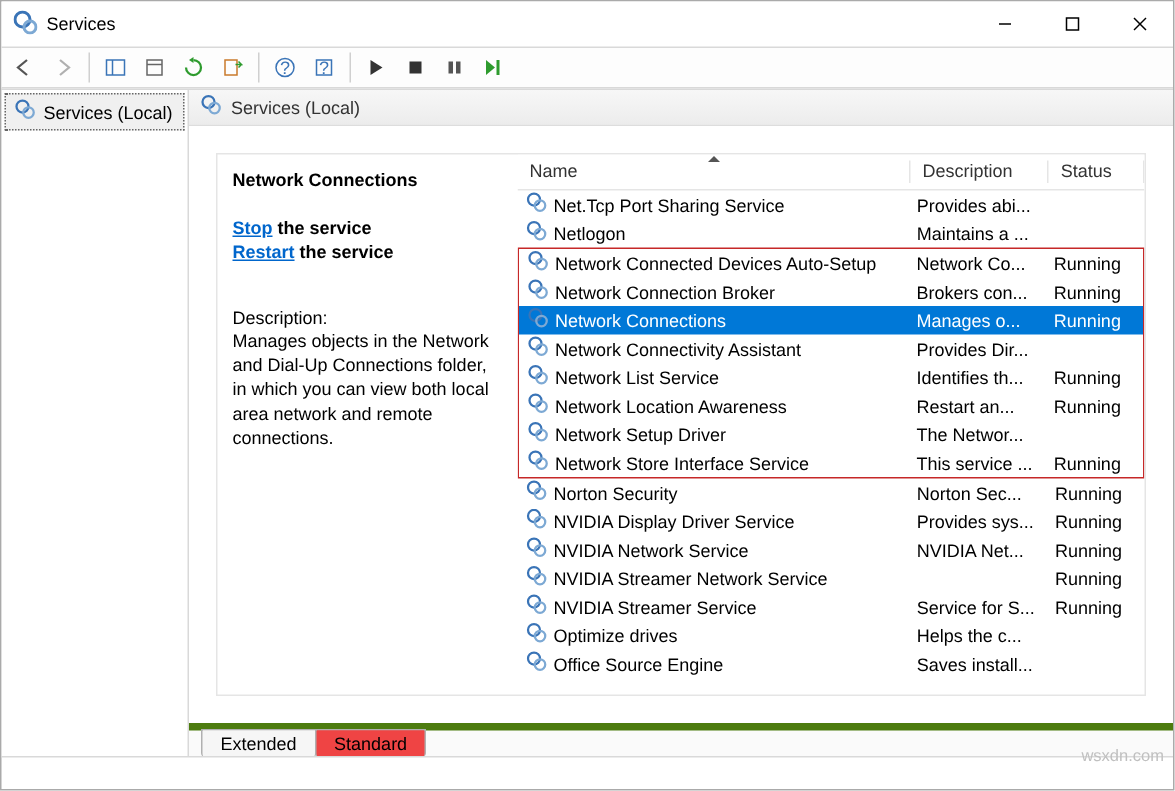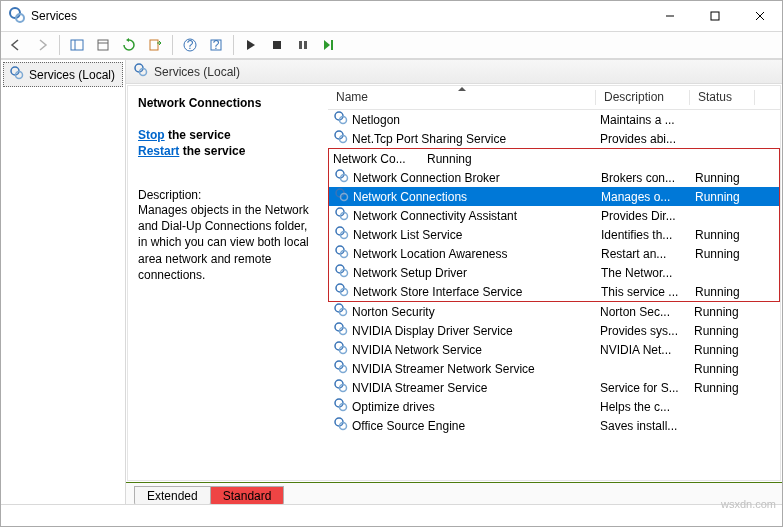--- a/index.html
+++ b/index.html
@@ -12,21 +12,21 @@
   .menubar { height: 20px; display: flex; align-items: center; padding: 0 6px; gap: 2px; }
   .menubar span { padding: 2px 8px; font-size: 12px; }
   .toolbar { height: 28px; border-top: 1px solid #d9d9d9; border-bottom: 1px solid #d9d9d9; display: flex; align-items: center; padding: 0 4px; gap: 4px; background: #fdfdfd; }
   .tbtn { width: 22px; height: 22px; display: flex; align-items: center; justify-content: center; border: 1px solid transparent; }
   .tsep { width: 1px; height: 20px; background: #d0d0d0; margin: 0 2px; }
   .content { flex: 1; display: flex; border-top: 1px solid #d9d9d9; overflow: hidden; }
   .leftpane { width: 125px; background: #fff; border-right: 1px solid #d9d9d9; }
   .lp-item { display: flex; align-items: center; gap: 5px; padding: 3px 6px; margin: 2px; background: #f0f0f0; border: 1px dotted #666; font-size: 12px; }
   .rightpane { flex: 1; display: flex; flex-direction: column; background: #fff; overflow: hidden; }
   .rp-header { height: 24px; background: linear-gradient(#f7f7f7,#ececec); border-bottom: 1px solid #ddd; display: flex; align-items: center; gap: 6px; padding: 0 8px; font-size: 12px; font-weight: 400; color: #333; }
-  .rp-body { flex: 1; display: flex; overflow: hidden; border: 1px solid #e5e5e5; margin: 1px; }
+  .rp-body { flex: 1; display: flex; overflow: hidden; border: 1px solid #e5e5e5; margin: 18px; }
   .infopane { width: 200px; padding: 10px 10px 0 10px; font-size: 12px; color: #000; }
   .infopane .sel { font-weight: bold; margin-bottom: 18px; font-size: 12px; }
   .infopane .link { color: #0066cc; text-decoration: underline; cursor: pointer; }
   .infopane .act { margin-bottom: 2px; font-weight: bold; }
   .infopane .desc-lbl { margin-top: 30px; }
   .infopane .desc-txt { line-height: 1.35; }
   .listpane { flex: 1; display: flex; flex-direction: column; overflow: hidden; position: relative; }
   .cols { display: flex; background: #fff; border-bottom: 1px solid #e5e5e5; height: 24px; }
   .col { padding: 4px 8px; font-size: 12px; color: #333; text-align: left; position: relative; }
   .col::after { content: ""; position: absolute; right: 0; top: 4px; bottom: 4px; width: 1px; background: #e5e5e5; }
@@ -35,21 +35,21 @@
   .col.status { width: 65px; }
   .sortcaret { position: absolute; left: 50%; top: 1px; transform: translateX(-50%); width: 0; height: 0; border-left: 4px solid transparent; border-right: 4px solid transparent; border-bottom: 4px solid #555; }
   .rows { flex: 1; overflow-y: auto; overflow-x: auto; }
   .row { display: flex; height: 19px; align-items: center; font-size: 12px; white-space: nowrap; }
   .row.sel { background: #0078d7; color: #fff; }
   .cell { overflow: hidden; text-overflow: ellipsis; padding: 0 4px; }
   .cell.name { width: 268px; display: flex; align-items: center; gap: 4px; padding-left: 6px; }
   .cell.desc { width: 94px; }
   .cell.status { width: 65px; }
   .redbox { border: 1px solid #c62828; }
-  .tabs { height: 22px; display: flex; align-items: flex-end; padding-left: 8px; border-top: 1px solid #4d7c0f; background: #fafafa; }
+  .tabs { height: 22px; display: flex; align-items: flex-end; padding-left: 8px; border-top: 5px solid #4d7c0f; background: #fafafa; }
   .tab { padding: 2px 12px; border: 1px solid #b0b0b0; border-bottom: none; margin-right: -1px; background: #f6f6f6; font-size: 12px; border-radius: 0 0 3px 3px; transform: translateY(1px); }
   .tab.active { background: #ef4444; margin-top: 20px; }
   .statusbar { height: 22px; border-top: 1px solid #d9d9d9; }
   .wm { position: absolute; bottom: 16px; right: 6px; font-size: 11px; color: #c0c0c0; font-family: Arial, sans-serif; pointer-events: none; }
   
   .rows::-webkit-scrollbar { width: 17px; height: 17px; }
   .rows::-webkit-scrollbar-thumb { background: #c1c1c1; border: 1px solid #fff; }
   .rows::-webkit-scrollbar-button { background: #f0f0f0; height: 17px; border: 1px solid #d0d0d0; }
 </style>
 </head>
@@ -202,38 +202,45 @@
             <div class="col desc">Description</div>
             <div class="col status">Status</div>
           </div>
           <div class="rows" id="rows">
               <div class="row">
     <div class="cell name">
                   <span><svg width="14" height="14">
                       <circle cx="5" cy="5" r="4" fill="none" stroke="#3a74b7" stroke-width="1.5"></circle>
                       <circle cx="9" cy="9" r="3.5" fill="none" stroke="#7da9d4" stroke-width="1.5"></circle>
                     </svg></span>
+                  <span>Net.Tcp Port Sharing Service</span>
+                </div>
+    <div class="cell desc">Provides abi...</div>
+    <div class="cell status"></div>
+  </div>
+              <div class="row">
+    <div class="cell name">
+                  <span><svg width="14" height="14">
+                      <circle cx="5" cy="5" r="4" fill="none" stroke="#3a74b7" stroke-width="1.5"></circle>
+                      <circle cx="9" cy="9" r="3.5" fill="none" stroke="#7da9d4" stroke-width="1.5"></circle>
+                    </svg></span>
                   <span>Netlogon</span>
                 </div>
     <div class="cell desc">Maintains a ...</div>
     <div class="cell status"></div>
   </div>
-              <div class="row">
-    <div class="cell name">
-                  <span><svg width="14" height="14">
-                      <circle cx="5" cy="5" r="4" fill="none" stroke="#3a74b7" stroke-width="1.5"></circle>
-                      <circle cx="9" cy="9" r="3.5" fill="none" stroke="#7da9d4" stroke-width="1.5"></circle>
-                    </svg></span>
-                  <span>Net.Tcp Port Sharing Service</span>
-                </div>
-    <div class="cell desc">Provides abi...</div>
-    <div class="cell status"></div>
-  </div>
               <div class="redbox">
                 <div class="row">
+    <div class="cell name">
+                    <span><svg width="14" height="14">
+                        <circle cx="5" cy="5" r="4" fill="none" stroke="#3a74b7" stroke-width="1.5"></circle>
+                        <circle cx="9" cy="9" r="3.5" fill="none" stroke="#7da9d4" stroke-width="1.5"></circle>
+                      </svg></span>
+                    <span>Network Connected Devices Auto-Setup</span>
+                  </div>
     <div class="cell desc">Network Co...</div>
     <div class="cell status">Running</div>
   </div>
                 <div class="row">
     <div class="cell name">
                     <span><svg width="14" height="14">
                         <circle cx="5" cy="5" r="4" fill="none" stroke="#3a74b7" stroke-width="1.5"></circle>
                         <circle cx="9" cy="9" r="3.5" fill="none" stroke="#7da9d4" stroke-width="1.5"></circle>
                       </svg></span>
                     <span>Network Connection Broker</span>

